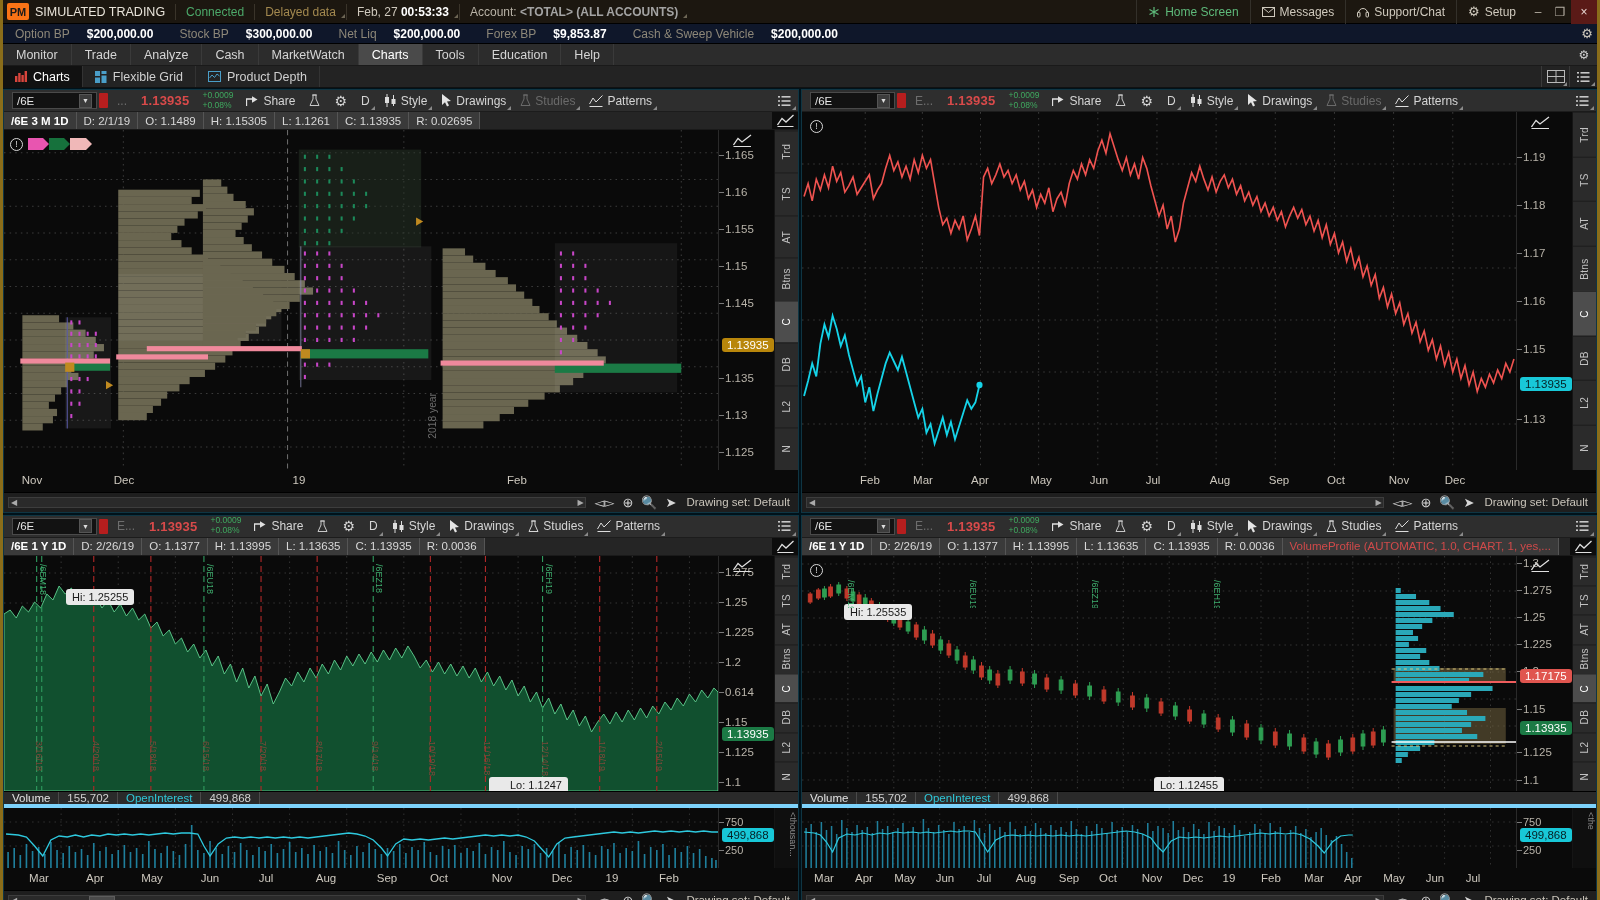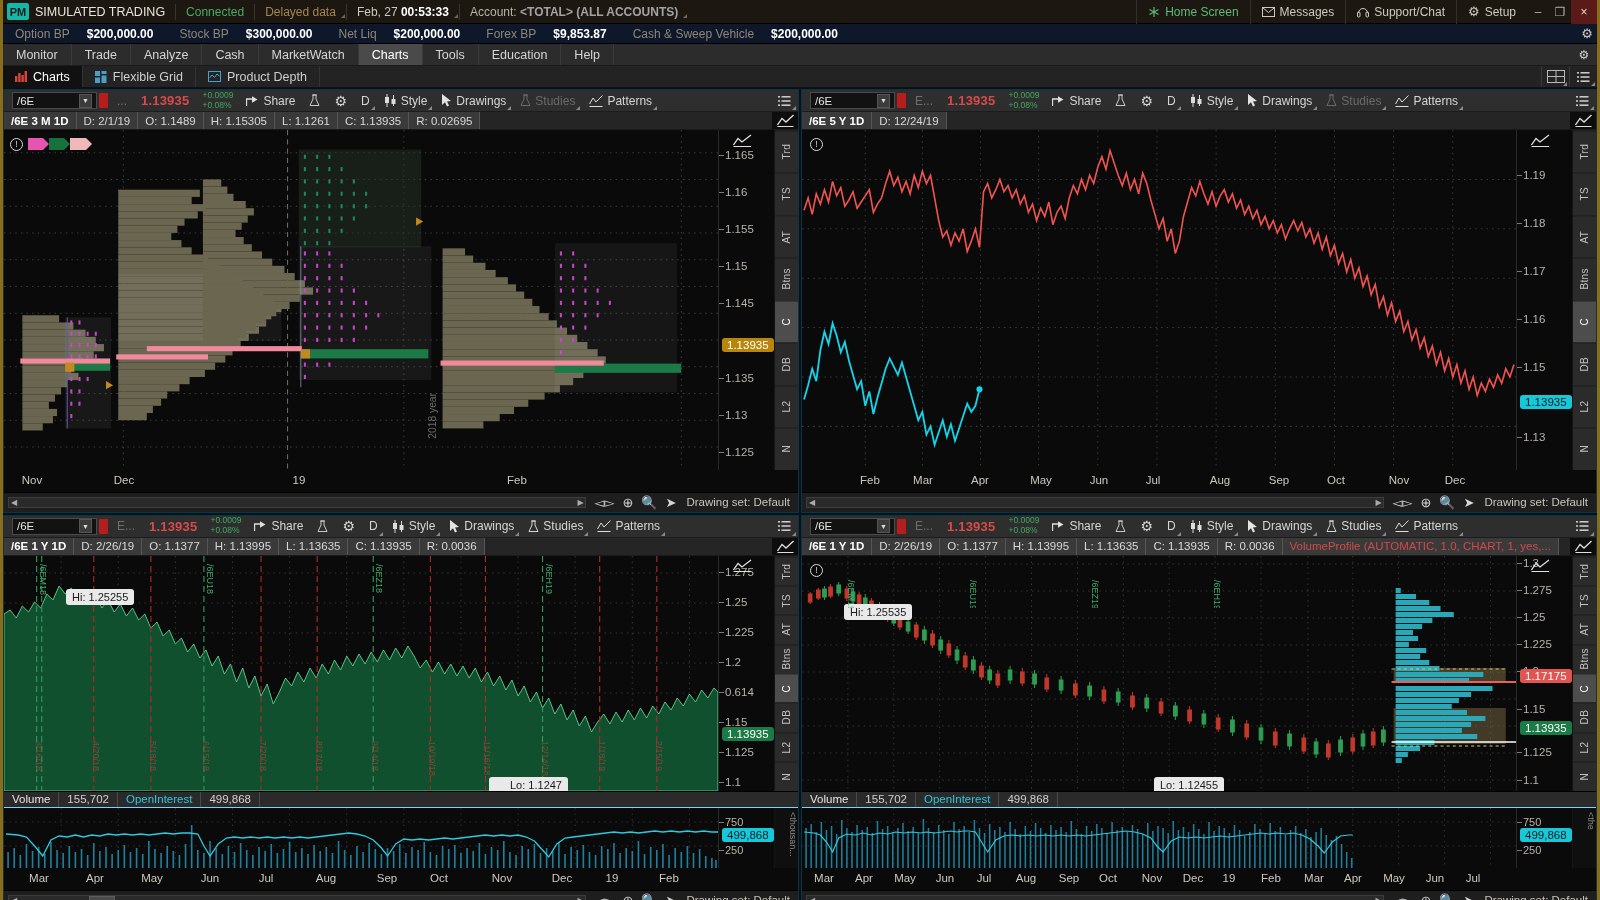--- a/index.html
+++ b/index.html
@@ -8,21 +8,21 @@
     background:#000; color:#d8d8d8;
     font-family:"Liberation Sans", sans-serif;
     font-size:12px; -webkit-font-smoothing:antialiased;
   }
   #app { width:1600px; height:900px; position:relative; display:flex; flex-direction:column;
          border-left:3px solid #8a6d1a; border-right:3px solid #8a6d1a; border-bottom:3px solid #8a6d1a; }
 
   
   .topbar { height:24px; background:#1c1710; display:flex; align-items:center;
             border-bottom:1px solid #000; flex:none; }
-  .pm-badge { width:22px; height:17px; background:#14b8a6; color:#1a1a1a; font-weight:bold;
+  .pm-badge { width:22px; height:17px; background:#f97316; color:#1a1a1a; font-weight:bold;
               font-size:11px; display:flex; align-items:center; justify-content:center;
               margin:0 6px 0 4px; border-radius:2px; }
   .sim { color:#e9e4da; font-size:12.5px; padding-right:10px; }
   .tb-sep { width:1px; height:16px; background:#3a342a; margin:0 0px; }
   .tb-item { padding:0 10px; font-size:12px; position:relative; }
   .tb-item.conn { color:#4ca96a; }
   .tb-item.delayed { color:#a3894f; }
   .tb-item.time { color:#cfc9bd; }
   .tb-item.time b { color:#fff; font-weight:bold; }
   .tb-item.acct { color:#b9b3a7; }
@@ -128,21 +128,21 @@
            border-top:1px solid #000; font-size:11.5px; color:#c9c4ba; }
   .scrollwrap { flex:1; height:11px; margin:0 4px; background:#2a2a2a; border:1px solid #3d3d3d;
                 position:relative; display:flex; align-items:center; }
   .scroll-l, .scroll-r { width:10px; text-align:center; font-size:8px; color:#aaa; }
   .scroll-thumb { position:absolute; height:9px; background:#4a4a4a; border:1px solid #5d5d5d; }
   .foot-ic { padding:0 4px; color:#d6d6d6; font-size:13px; }
   .foot-txt { padding:0 8px 0 6px; position:relative; }
 
   
   .volhdr { height:17px; background:#2a2a2a; display:flex; align-items:stretch; flex:none;
-            border-top:1px solid #000; border-bottom:1px solid #7dd3fc; font-size:11.5px; }
+            border-top:1px solid #000; border-bottom:4px solid #7dd3fc; font-size:11.5px; }
   .volhdr div { display:flex; align-items:center; padding:0 8px; border-right:1px solid #4a4a4a; }
   .volhdr .lbl-w { color:#e4e4e4; }
   .volhdr .lbl-c { color:#2fc7d8; }
   .volhdr .val { color:#d0d0d0; }
   .volhdr .fillx { flex:1; border-right:none; }
 
   .callout { position:absolute; background:#e9e9e9; color:#1a1a1a; font-size:11px;
              padding:2px 6px; border-radius:3px; white-space:nowrap; }
   .warnicon { position:absolute; width:13px; height:13px; border:1.5px solid #d9d9d9;
               border-radius:50%; color:#d9d9d9; font-size:9px; line-height:10px; text-align:center; }
@@ -826,31 +826,20 @@
                   <rect x="3.5" y="5.2" width="9" height="1.6"></rect>
             <rect x="0" y="9.4" width="2" height="1.6"></rect>
                   <rect x="3.5" y="9.4" width="9" height="1.6"></rect>
                 </g>
               </svg>
             <span class="tcorner"></span>
           </div>
         </div>
       </div>
 
-      <div class="ohlc">
-        <div class="ohlc-sym">/6E 5 Y 1D</div>
-        <div class="ohlc-c">D: 12/24/19</div>
-        <div class="ohlc-fill"></div>
-        <div class="ohlc-ic">
-          <svg width="17" height="13" viewBox="0 0 17 13">
-              <path d="M0.5 11 L5 4.5 L9 8 L16.5 1" fill="none" stroke="#e0e0e0" stroke-width="1.3"></path>
-              <line x1="0.5" y1="12.5" x2="16.5" y2="12.5" stroke="#e0e0e0"></line>
-            </svg>
-        </div>
-      </div>
 
       <div class="cbody">
         <div class="plot">
           <svg width="100%" height="100%" viewBox="0 0 700 330" preserveAspectRatio="none">
             <g stroke="#3a3a3a" stroke-dasharray="1.5,4">
               <line x1="0" y1="48" x2="700" y2="48"></line>
                 <line x1="0" y1="96" x2="700" y2="96"></line>
               <line x1="0" y1="144" x2="700" y2="144"></line>
                 <line x1="0" y1="192" x2="700" y2="192"></line>
               <line x1="0" y1="240" x2="700" y2="240"></line>

